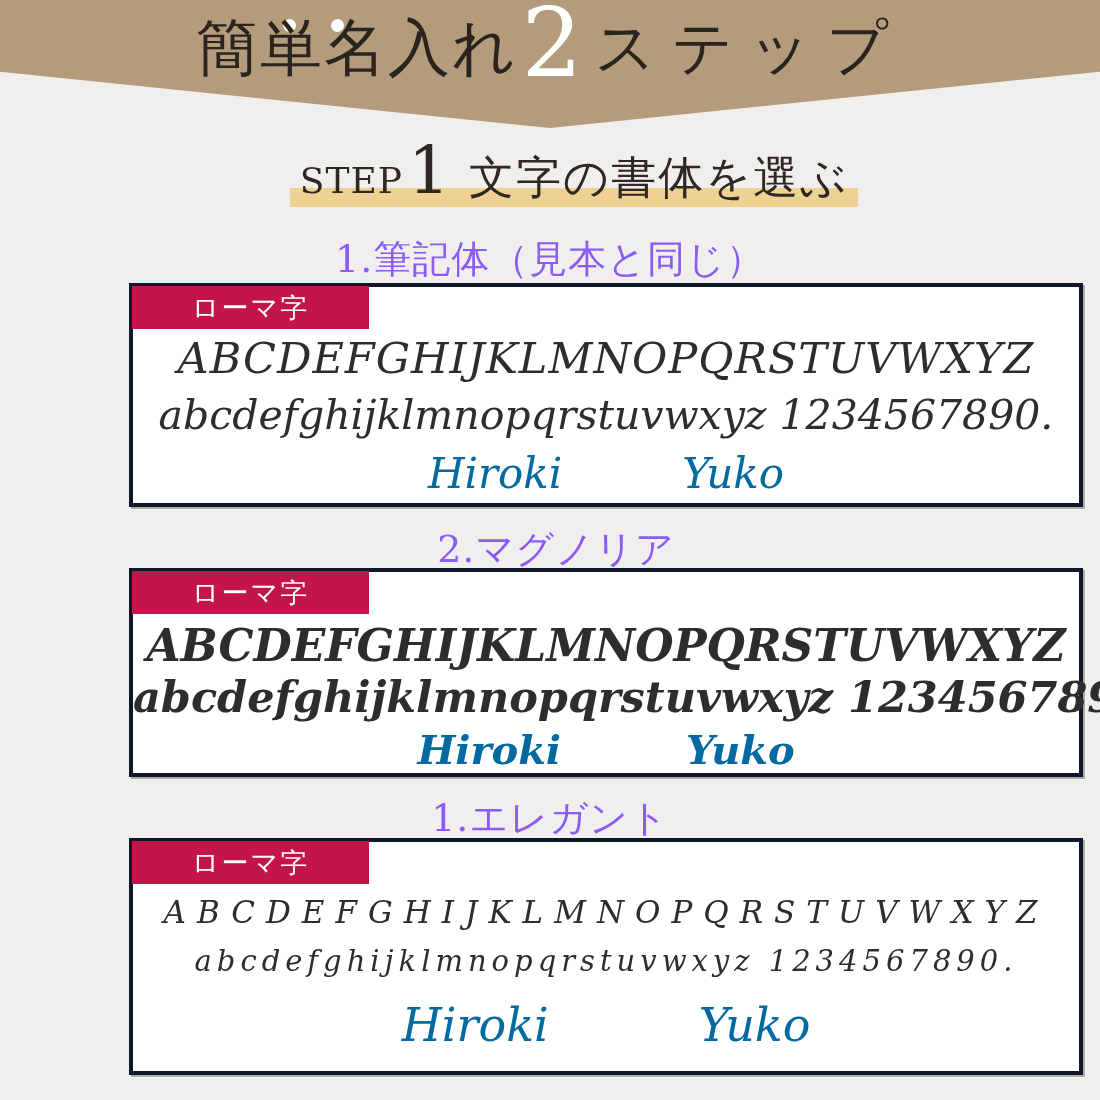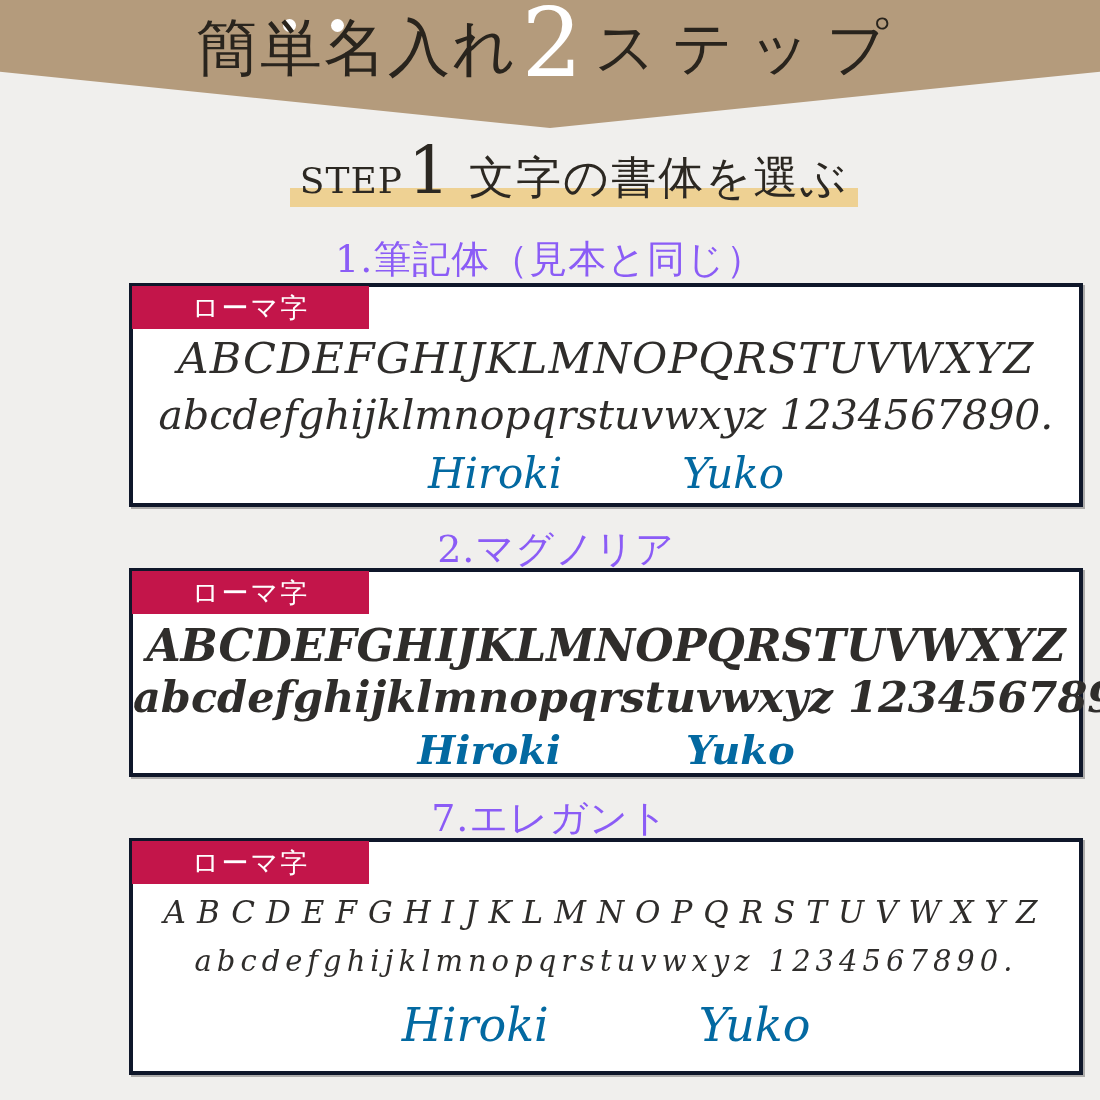--- a/index.html
+++ b/index.html
@@ -151,21 +151,21 @@
   <div class="sample-box box-2">
     <div class="tab">ローマ字</div>
     <div class="alpha caps s2">ABCDEFGHIJKLMNOPQRSTUVWXYZ</div>
     <div class="alpha lower s2">abcdefghijklmnopqrstuvwxyz 1234567890.</div>
     <div class="names s2">
       <span>Hiroki</span>
       <span>Yuko</span>
     </div>
   </div>
 
-  <h2 class="font-heading h-3">7.エレガント</h2>
+  <h2 class="font-heading h-3">1.エレガント</h2>
   <div class="sample-box box-3">
     <div class="tab">ローマ字</div>
     <div class="alpha caps s3">ABCDEFGHIJKLMNOPQRSTUVWXYZ</div>
     <div class="alpha lower s3">abcdefghijklmnopqrstuvwxyz 1234567890.</div>
     <div class="names s3">
       <span>Hiroki</span>
       <span>Yuko</span>
     </div>
   </div>
 

